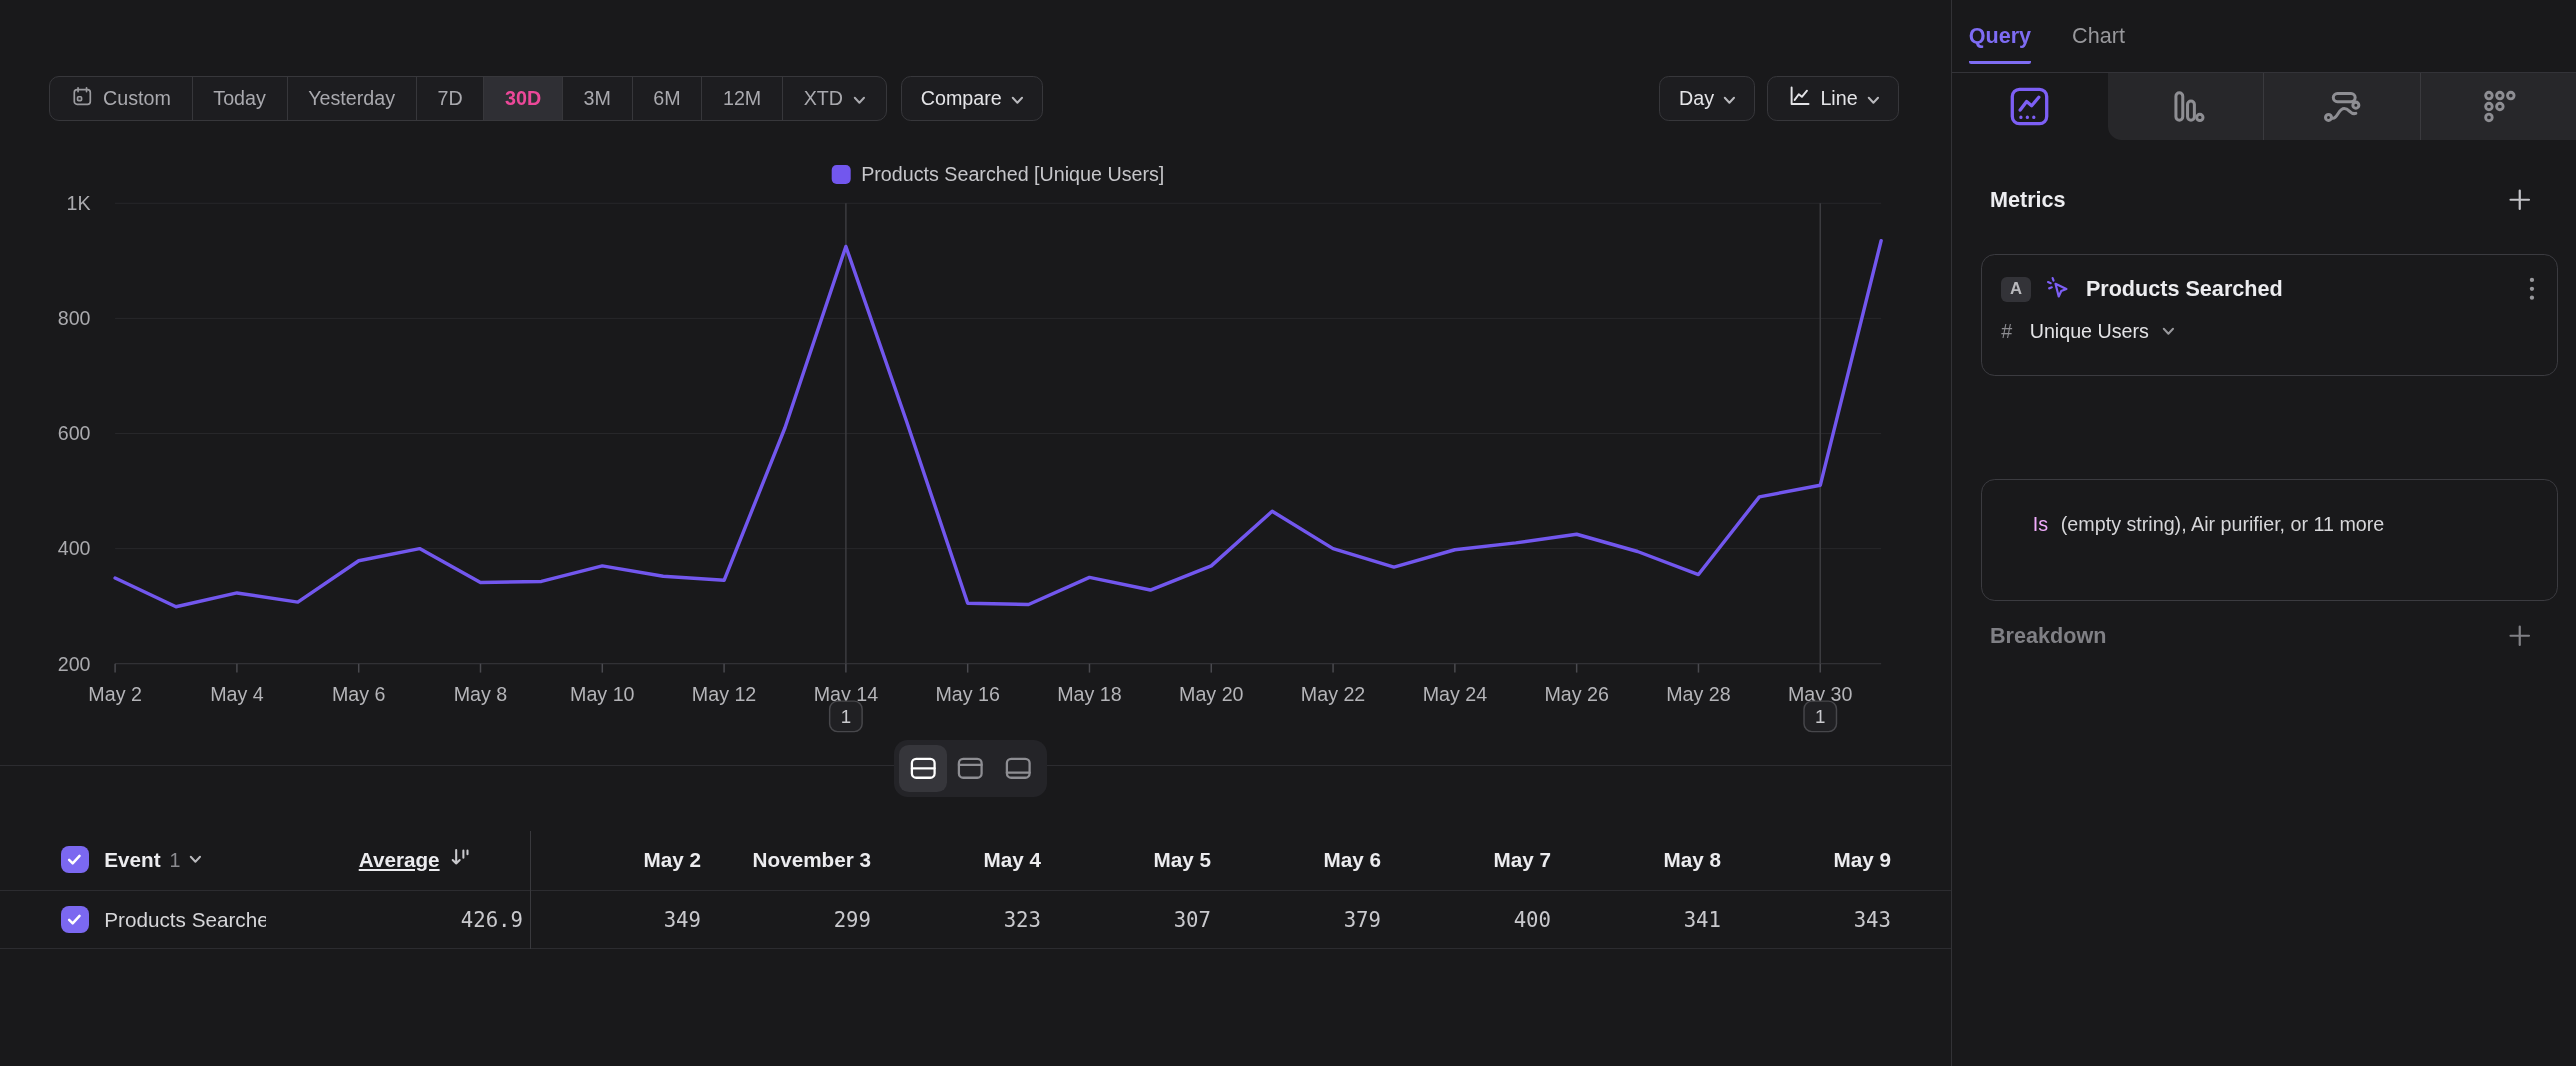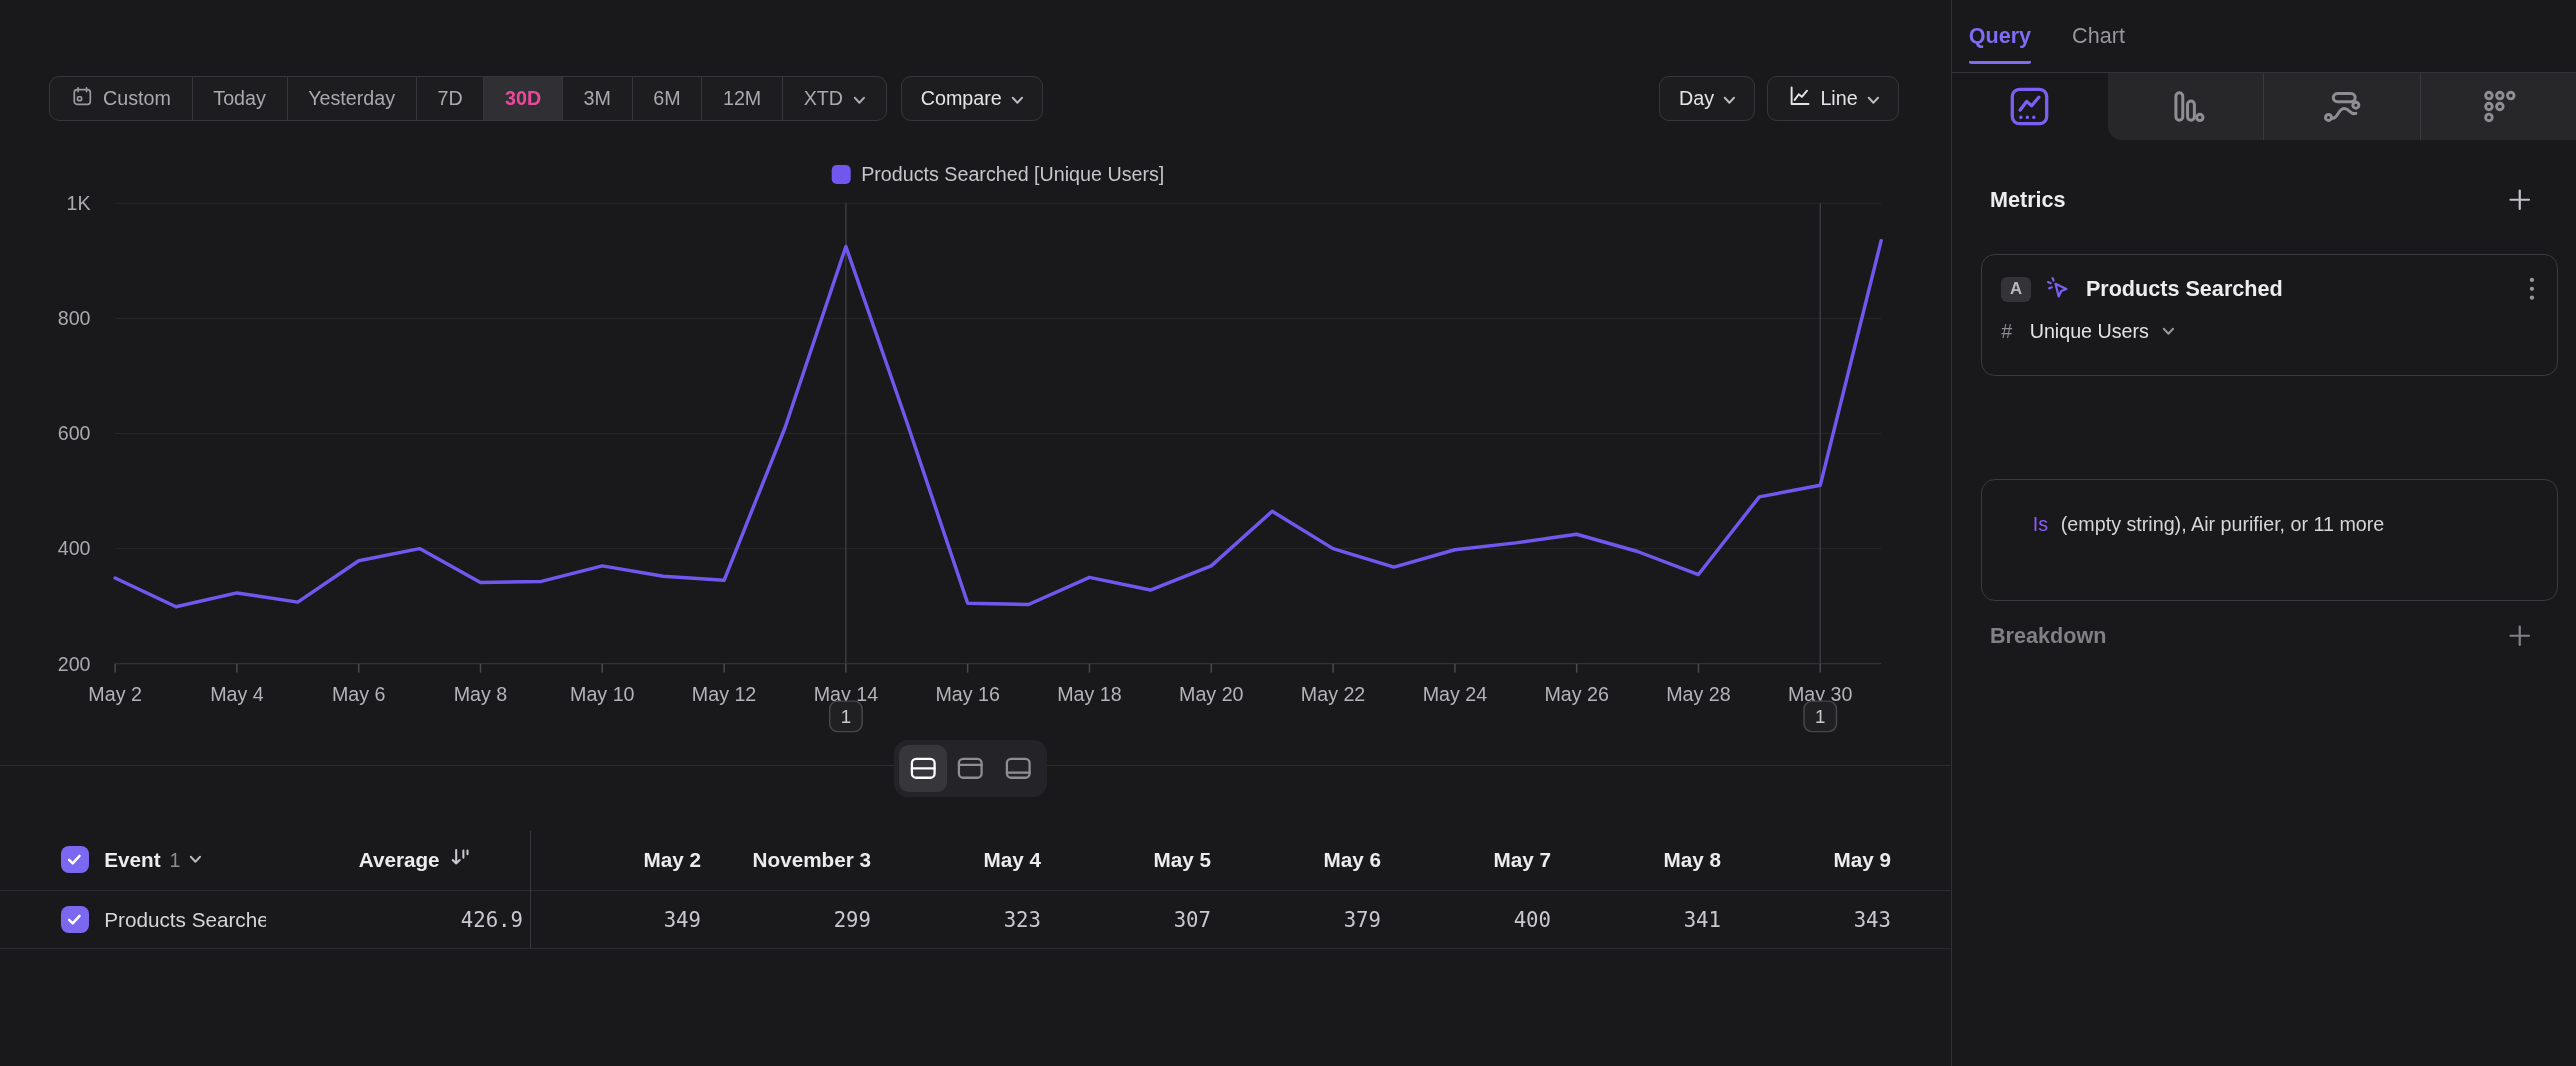--- a/index.html
+++ b/index.html
@@ -41,21 +41,21 @@
   .t-col1 { width:266px; padding-left:61px; display:flex; align-items:center; gap:15.7px; overflow:hidden; }
   .t-col2 { width:265px; display:flex; justify-content:flex-end; align-items:center; gap:9.8px; }
   .t-header .t-col2 { padding-right:59px; }
   .t-row .t-col2 { padding-right:8px; }
   .t-datecol { width:170px; text-align:right; }
   .t-vdiv { position:absolute; left:530px; top:2px; width:1px; height:118px; background:#39393d; }
   .cb { width:27.6px; height:27.6px; min-width:27.6px; border-radius:7.9px; background:#7b68f0; display:flex; align-items:center; justify-content:center; }
   .event-label { font-size:20.7px; font-weight:700; color:#ececef; display:flex; align-items:baseline; gap:8.9px; }
   .event-count { font-size:19.7px; font-weight:400; color:#8b8b90; }
   .hdr-date { font-size:20.7px; font-weight:700; color:#ececef; }
-  .avg-label { font-size:20.7px; font-weight:700; color:#ececef; }
+  .avg-label { font-size:20.7px; font-weight:700; color:#ececef;text-decoration:underline; }
   .mono { font-family:"DejaVu Sans Mono", monospace; font-size:20.7px; color:#c9c9cd; }
   .row-label { font-size:20.7px; color:#d6d6d9; white-space:nowrap; }
   
   .panel { position:absolute; left:1951px; top:0; width:625px; height:1067px; border-left:1px solid #323236; background:#19191b; }
   .p-tabs { height:73px; display:flex; align-items:center; padding-left:16.7px; gap:41px; border-bottom:1px solid #333338; }
   .p-tab { height:55px; display:flex; align-items:center; font-size:21.6px; color:#98989c; border-bottom:3.9px solid transparent; padding-top:3.9px; }
   .p-tab.active { color:#7e6cf3; font-weight:700; border-bottom-color:#7e6cf3; border-radius:0 0 2px 2px; }
   .icon-tabs { height:67px; display:flex; }
   .it { flex:1; display:flex; align-items:center; justify-content:center; }
   .it.inactive { background:#27272a; }
@@ -65,21 +65,21 @@
   .p-head.muted { color:#808085; }
   .p-card { position:absolute; left:28.5px; width:577px; height:122px; border:1px solid #3b3b40; border-radius:13.8px; padding:18.7px 19.7px; }
   .card-row1 { display:flex; align-items:center; gap:13.8px; position:relative; }
   .card-row2 { margin-top:14.8px; display:flex; align-items:center; gap:12.8px; }
   .a-badge { width:29.5px; height:25.6px; border-radius:5.9px; background:#333338; color:#b9b9bd; font-size:16.7px; font-weight:700; display:flex; align-items:center; justify-content:center; }
   .aa-label { color:#8b8b90; font-size:19.7px; width:29.5px; text-align:center; }
   .card-title { font-size:21.6px; font-weight:700; color:#ededf0; }
   .kebab { position:absolute; right:2px; top:2px; }
   .hash { color:#8b8b90; font-size:19.7px; width:15.7px; }
   .measure { color:#e3e3e6; font-size:19.7px; }
-  .op { color:#8b5cf6; font-size:19.7px; margin-left:31.5px; }
+  .op { color:#f0abfc; font-size:19.7px; margin-left:31.5px; }
   .filter-val { color:#d6d6d9; font-size:19.7px; }
   .plus-btn { display:flex; }
 </style>
 </head>
 <body>
 
 <div class="app">
 
   <div>
 

